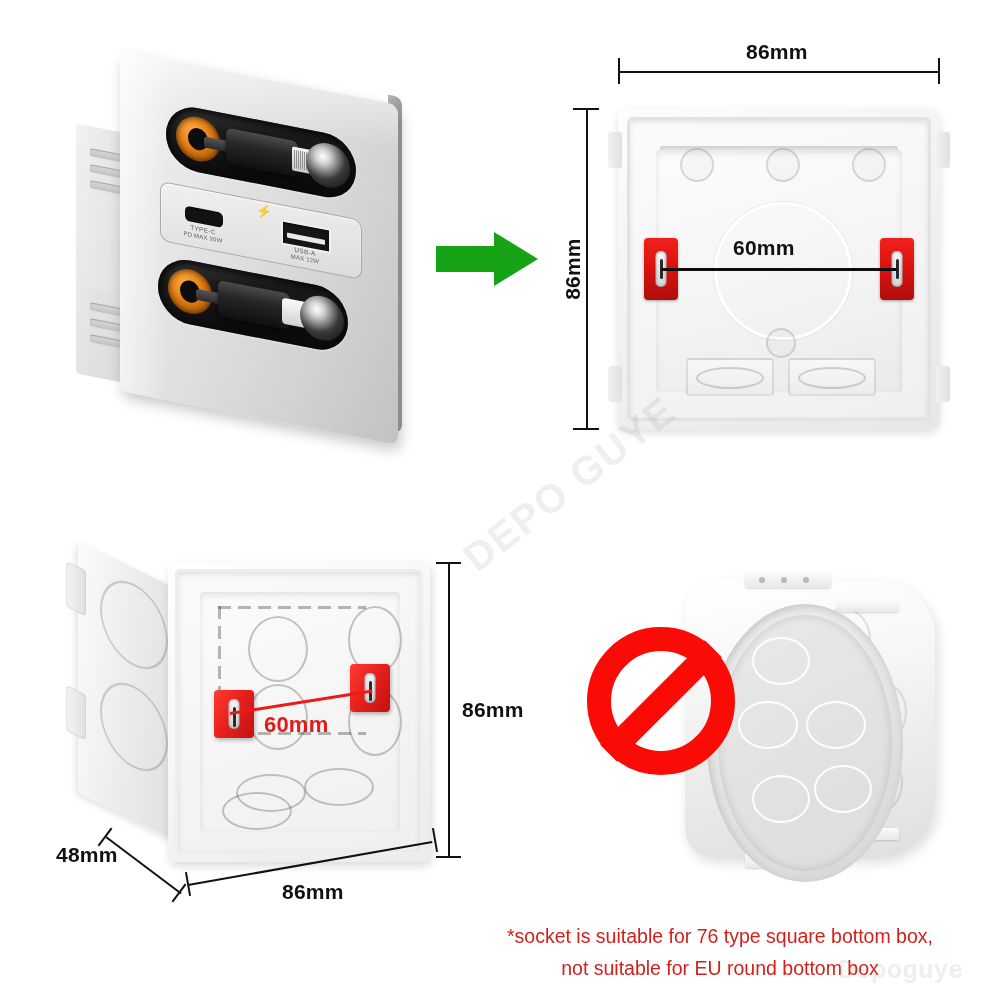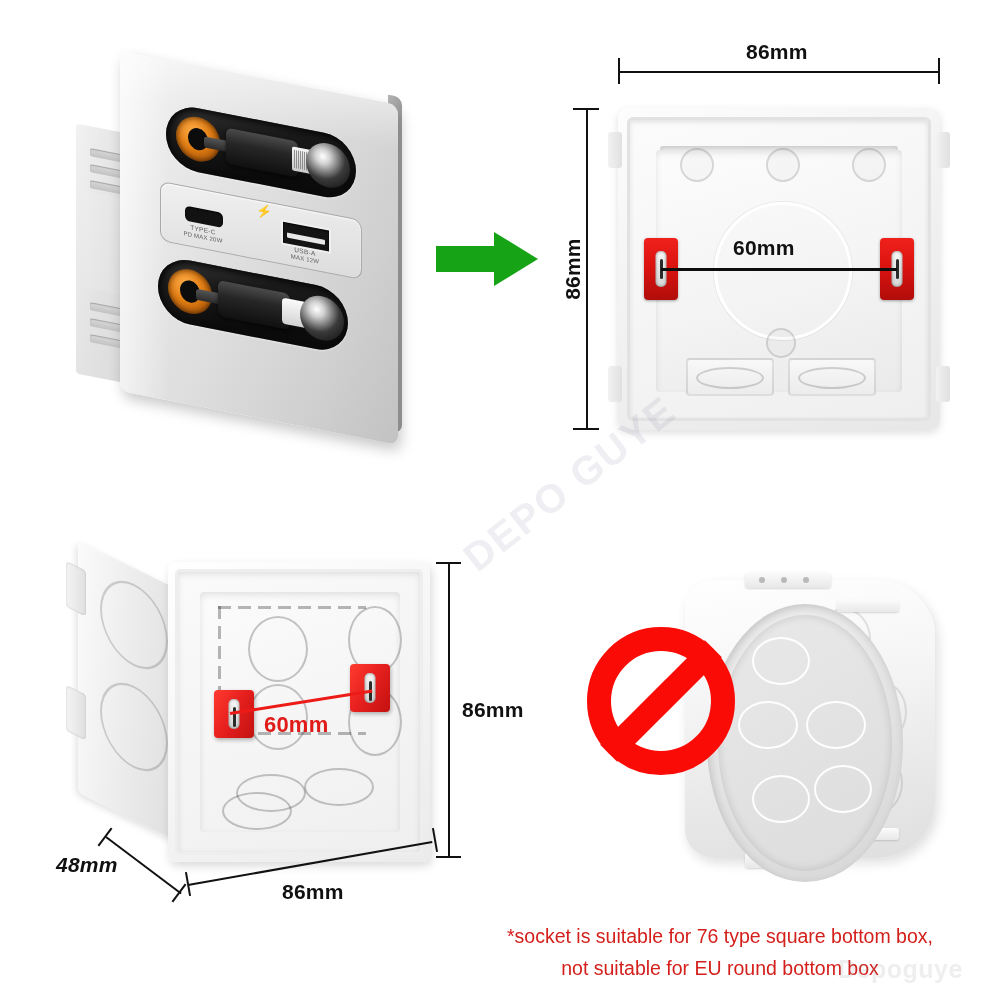--- a/index.html
+++ b/index.html
@@ -634,21 +634,21 @@
     <div class="dim-label" style="left:402px; top:158px;">86mm</div>
 
     <div class="diag-dim" style="left:128px; top:344px; width:248px; transform:rotate(-10deg);"></div>
     <div class="cap-v" style="left:127px; top:332px; height:24px; transform:rotate(-10deg);"></div>
     <div class="cap-v" style="left:374px; top:288px; height:24px; transform:rotate(-10deg);"></div>
     <div class="dim-label" style="left:222px; top:340px;">86mm</div>
 
     <div class="diag-dim" style="left:46px; top:296px; width:94px; transform:rotate(37deg);"></div>
     <div class="cap-v" style="left:44px; top:286px; height:22px; transform:rotate(37deg);"></div>
     <div class="cap-v" style="left:118px; top:342px; height:22px; transform:rotate(37deg);"></div>
-    <div class="dim-label" style="left:-4px; top:313px;font-style:italic;">48mm</div>
+    <div class="dim-label" style="left:-4px; top:303px;">48mm</div>
   </div>
 
   <div class="abs" id="box-round-fig">
     <div class="rb-body">
       <div class="rb-oval-d" style="left:70px;  top:30px;  width:58px; height:62px;"></div>
       <div class="rb-oval-d" style="left:132px; top:28px;  width:50px; height:58px;"></div>
       <div class="rb-oval-d" style="left:166px; top:100px; width:52px; height:60px;"></div>
       <div class="rb-oval-d" style="left:158px; top:170px; width:56px; height:62px;"></div>
       <div class="rb-oval-d" style="left:86px;  top:196px; width:54px; height:56px;"></div>
       <div class="rb-tab" style="left:60px; top:-8px; width:86px; height:16px;">

